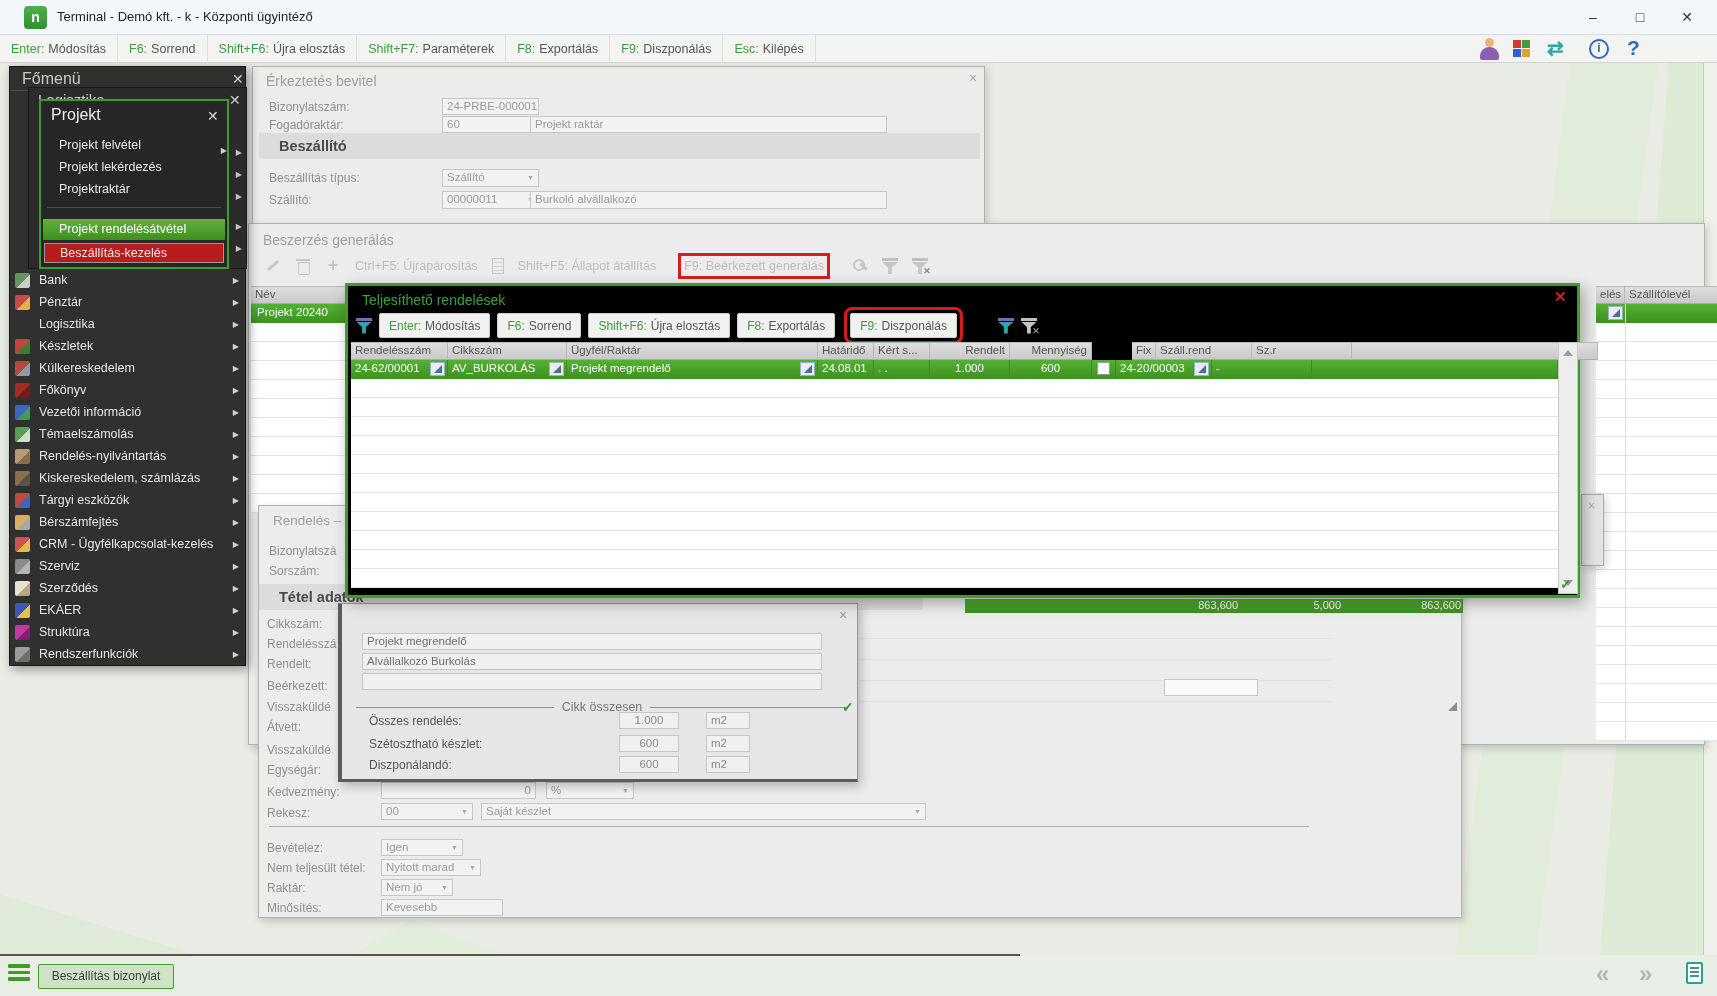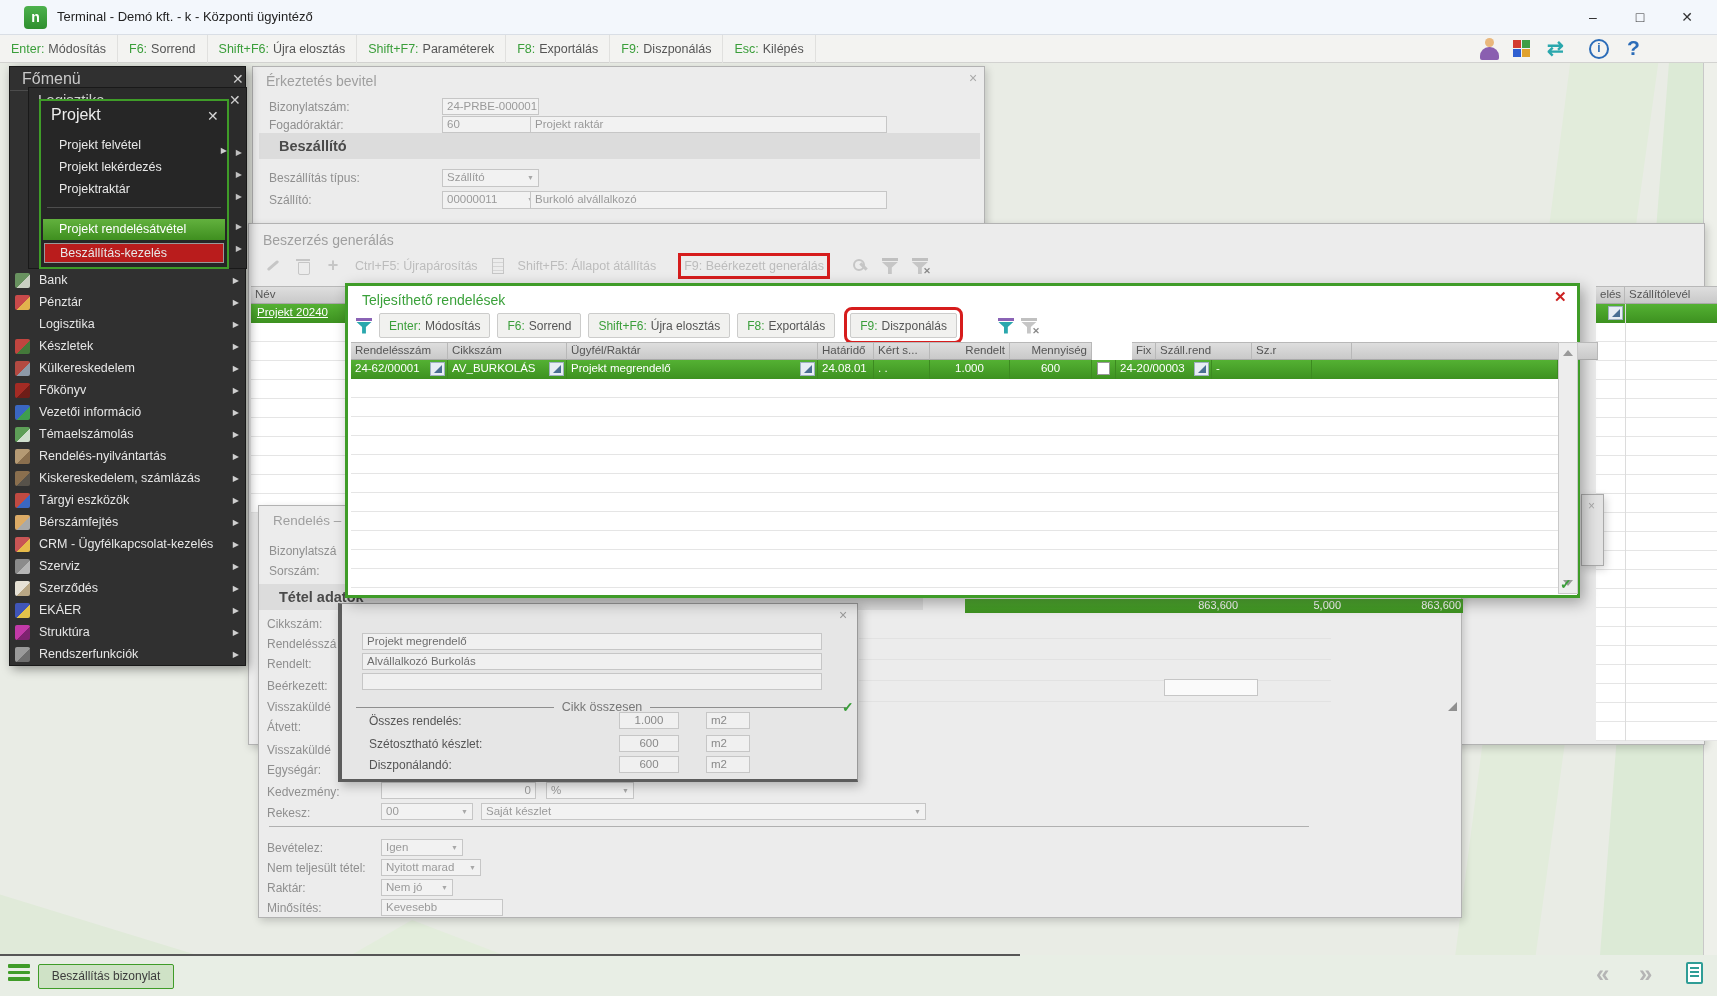--- a/index.html
+++ b/index.html
@@ -90,21 +90,21 @@
   .ic-wrench::before { content:""; position:absolute; left:1px; top:1px; width:8px; height:8px; border:2.5px solid #c6c6c6; border-radius:50%; }
   .ic-wrench::after { content:""; position:absolute; left:7px; top:7px; width:9px; height:3px; background:#c6c6c6; transform:rotate(45deg); }
   .ic-funnel::before { content:""; position:absolute; left:0; top:0; width:16px; height:3px; background:#8a63b5; }
   .ic-funnel::after { content:""; position:absolute; left:0; top:4px; width:16px; height:12px; background:#2aa7ad;
                       clip-path:polygon(0 0,100% 0,62% 45%,62% 100%,38% 100%,38% 45%); }
   .ic-funnel.gray::before { background:#c0c0c0; } .ic-funnel.gray::after { background:#c6c6c6; }
   .fx { position:absolute; right:-3px; bottom:-2px; font-size:9px; color:#888; font-weight:bold; }
   .redbox { outline:3px solid #d61c1c; outline-offset:3px; }
 
   
-  #orders-popup { left:345px; top:283px; width:1235px; height:315px; background:#ffffff;
+  #orders-popup { left:345px; top:283px; width:1235px; height:315px; background:#000000;
                   border:3px solid #3f9c28; box-shadow:4px 5px 14px rgba(0,0,0,.32);text-decoration:underline; }
   #orders-title { position:absolute; left:14px; top:6px; font-size:14px; color:#3aa13a; }
   #orders-x { left:1206px; top:4px; color:#cc2222; font-weight:bold; font-size:15px; }
   #orders-toolbar { position:absolute; left:8px; top:27px; display:flex; align-items:center; gap:7px; }
   .ptb-btn { display:flex; align-items:center; gap:4px; height:25px; padding:0 9px; background:#f1f1ef;
              border:1px solid #cccccb; border-radius:2px; font-size:12px; white-space:nowrap; }
   #orders-header { position:absolute; left:3px; top:56px; height:18px; display:flex; }
   .hcell { height:18px; background:linear-gradient(#dedede,#c9c9c9); border-right:1px solid #b8b8b8;
            border-top:1px solid #b8b8b8; border-bottom:1px solid #a9a9a9; font-size:11.5px; color:#555;
            padding:1px 4px; white-space:nowrap; overflow:hidden; }
@@ -187,21 +187,21 @@
     <span class="g-ic ic-doc"></span>
     <span style="font-size:12.5px;">Shift+F5: Állapot átállítás</span>
     <span class="redbox" style="font-size:12.5px;margin:0 14px;">F9: Beérkezett generálás</span>
     <span class="g-ic ic-wrench"></span>
     <span class="g-ic ic-funnel gray"></span>
     <span class="g-ic ic-funnel gray">
         <span class="fx">✕</span>
       </span>
   </div>
   <div class="hcell" style="position:absolute;left:2px;top:62px;width:96px;">Név</div>
-  <div class="greenrow" style="position:absolute;left:2px;top:80px;width:96px;height:19px;font-size:11.5px;padding:2px 6px;white-space:nowrap;overflow:hidden;text-decoration:underline;">Projekt 20240</div>
+  <div class="greenrow" style="position:absolute;left:2px;top:80px;width:96px;height:19px;font-size:11.5px;padding:2px 6px;white-space:nowrap;overflow:hidden;">Projekt 20240</div>
   <div id="left-empty-rows" style="position:absolute;left:2px;top:99px;width:96px;">
       <div class="erow"></div>
       <div class="erow"></div>
       <div class="erow"></div>
       <div class="erow"></div>
       <div class="erow"></div>
       <div class="erow"></div>
       <div class="erow"></div>
       <div class="erow"></div>
       <div class="erow"></div>

